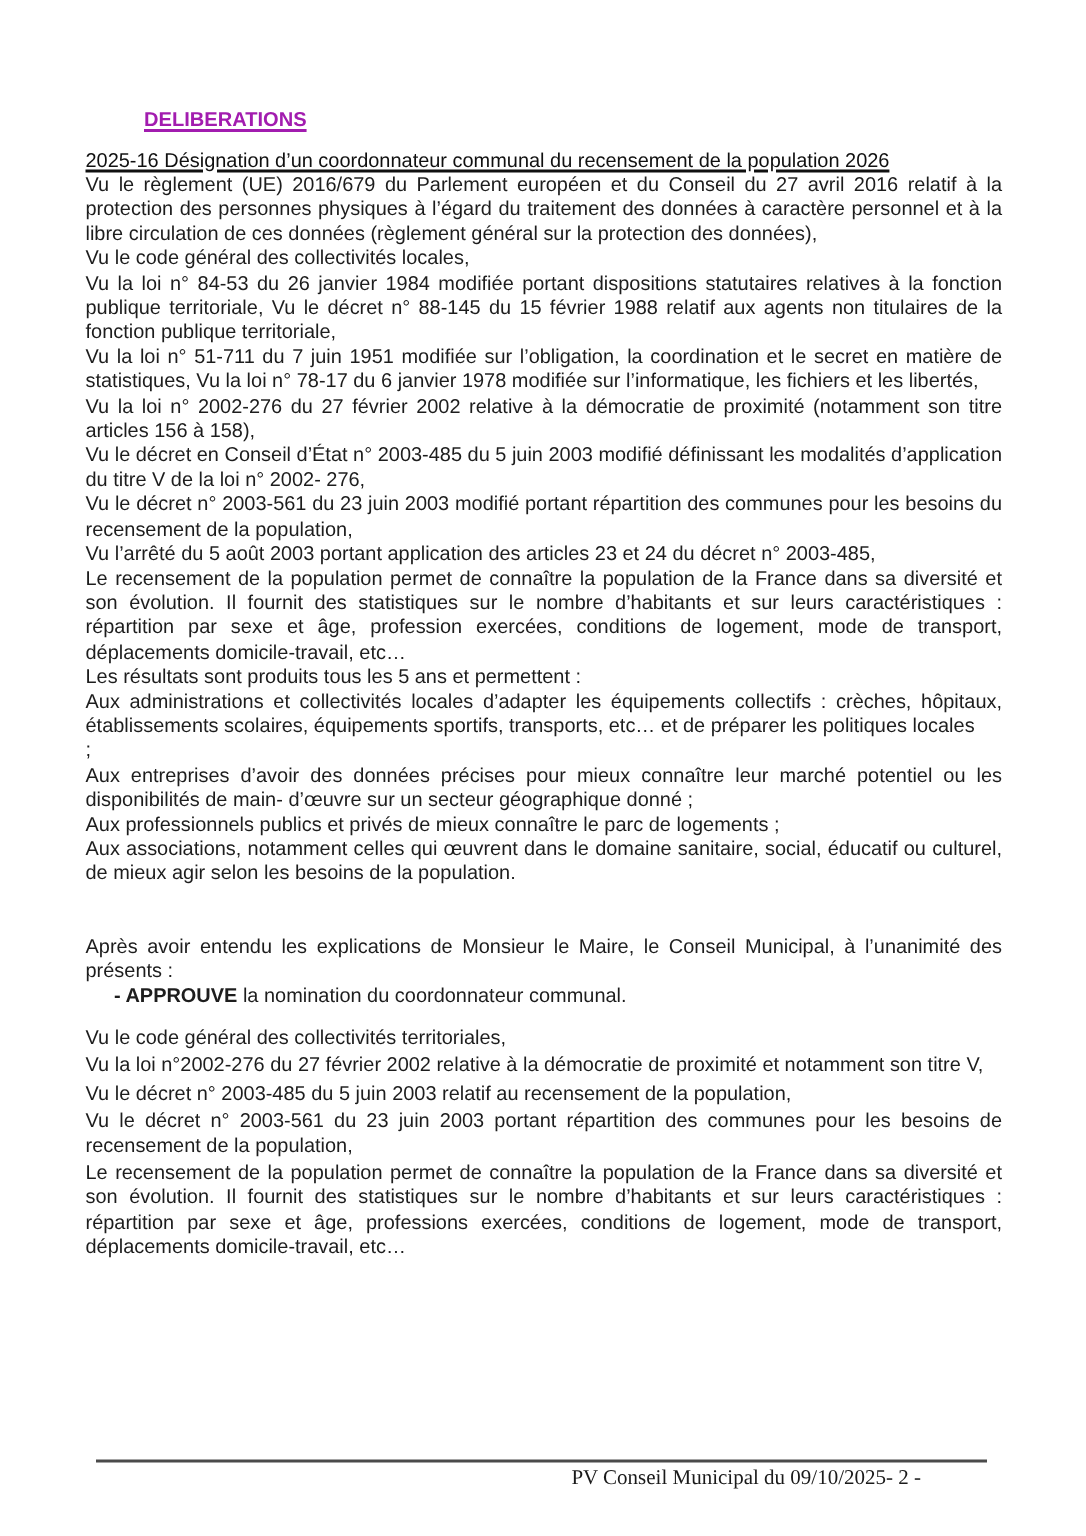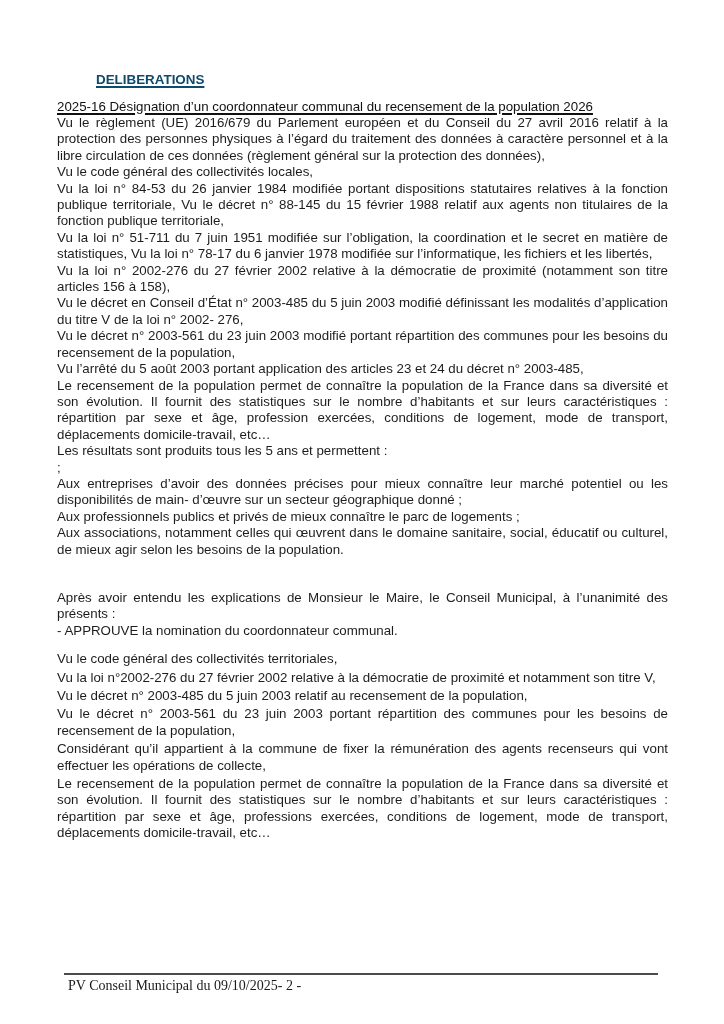--- a/index.html
+++ b/index.html
@@ -15,21 +15,21 @@
   .content {
     position: absolute;
     left: 57px;
     top: 72px;
     width: 611px;
   }
   .doc-title {
     font-size: 13.4px;
     line-height: 16.5px;
     font-weight: bold;
-    color: #0c4a6e;
+    color: #a21caf;
     text-decoration: underline;
     text-decoration-thickness: 1.5px;
     text-underline-offset: 2px;
     margin: 0 0 10px 0;
     padding-left: 39px;
   }
   .section-heading {
     font-size: 13.3px;
     line-height: 16.5px;
     font-weight: normal;
@@ -42,35 +42,35 @@
   }
   .paras p, .para {
     margin: 0;
     font-size: 13.3px;
     line-height: 16.4px;
     text-align: justify;
   }
   .sec2 p { margin-bottom: 2px; }
   .gap    { height: 16px; }
   .gap-sm { height: 12px; }
-  .decision-label { font-weight: normal; }
+  .decision-label { font-weight: bold; margin-left: 19px; }
   .footer {
     position: absolute;
     left: 64px;
     top: 973px;
     width: 594px;
   }
   .footer-rule {
     border: 0;
     border-top: 2px solid #4b4b4b;
     margin: 0 0 3px 0;
   }
   .footer-row {
     display: flex;
-    justify-content: flex-start;
+    justify-content: flex-end;
     align-items: baseline;
     padding-left: 4px;
     font-family: "Liberation Serif", serif;
     font-size: 14px;
     color: #1a1a1a;
   }
   .footer-right { margin-right: 44px; }
 </style>
 </head>
 <body>
@@ -87,20 +87,21 @@
           <p>Vu le règlement (UE) 2016/679 du Parlement européen et du Conseil du 27 avril 2016 relatif à la protection des personnes physiques à l’égard du traitement des données à caractère personnel et à la libre circulation de ces données (règlement général sur la protection des données),</p>
           <p>Vu le code général des collectivités locales,</p>
           <p>Vu la loi n° 84-53 du 26 janvier 1984 modifiée portant dispositions statutaires relatives à la fonction publique territoriale, Vu le décret n° 88-145 du 15 février 1988 relatif aux agents non titulaires de la fonction publique territoriale,</p>
           <p>Vu la loi n° 51-711 du 7 juin 1951 modifiée sur l’obligation, la coordination et le secret en matière de statistiques, Vu la loi n° 78-17 du 6 janvier 1978 modifiée sur l’informatique, les fichiers et les libertés,</p>
           <p>Vu la loi n° 2002-276 du 27 février 2002 relative à la démocratie de proximité (notamment son titre articles 156 à 158),</p>
           <p>Vu le décret en Conseil d’État n° 2003-485 du 5 juin 2003 modifié définissant les modalités d’application du titre V de la loi n° 2002- 276,</p>
           <p>Vu le décret n° 2003-561 du 23 juin 2003 modifié portant répartition des communes pour les besoins du recensement de la population,</p>
           <p>Vu l’arrêté du 5 août 2003 portant application des articles 23 et 24 du décret n° 2003-485,</p>
           <p>Le recensement de la population permet de connaître la population de la France dans sa diversité et son évolution. Il fournit des statistiques sur le nombre d’habitants et sur leurs caractéristiques : répartition par sexe et âge, profession exercées, conditions de logement, mode de transport, déplacements domicile-travail, etc…</p>
           <p>Les résultats sont produits tous les 5 ans et permettent :</p>
+          <p>Aux administrations et collectivités locales d’adapter les équipements collectifs : crèches, hôpitaux, établissements scolaires, équipements sportifs, transports, etc… et de préparer les politiques locales</p>
           <p>;</p>
           <p>Aux entreprises d’avoir des données précises pour mieux connaître leur marché potentiel ou les disponibilités de main- d’œuvre sur un secteur géographique donné ;</p>
           <p>Aux professionnels publics et privés de mieux connaître le parc de logements ;</p>
           <p>Aux associations, notamment celles qui œuvrent dans le domaine sanitaire, social, éducatif ou culturel, de mieux agir selon les besoins de la population.</p>
         </div>
 
       <div class="gap"></div>
 
       <div class="paras">
         </div>
@@ -114,21 +115,20 @@
 
     <div class="gap-sm"></div>
 
     <section>
 
       <div class="paras sec2">
           <p>Vu le code général des collectivités territoriales,</p>
           <p>Vu la loi n°2002-276 du 27 février 2002 relative à la démocratie de proximité et notamment son titre V,</p>
           <p>Vu le décret n° 2003-485 du 5 juin 2003 relatif au recensement de la population,</p>
           <p>Vu le décret n° 2003-561 du 23 juin 2003 portant répartition des communes pour les besoins de recensement de la population,</p>
-          <p>Considérant qu’il appartient à la commune de fixer la rémunération des agents recenseurs qui vont effectuer les opérations de collecte,</p>
           <p>Le recensement de la population permet de connaître la population de la France dans sa diversité et son évolution. Il fournit des statistiques sur le nombre d’habitants et sur leurs caractéristiques : répartition par sexe et âge, professions exercées, conditions de logement, mode de transport, déplacements domicile-travail, etc…</p>
         </div>
     </section>
 
   </div>
 
   <div class="footer">
     <hr class="footer-rule">
     <div class="footer-row">
       <span>PV Conseil Municipal du 09/10/2025</span>

